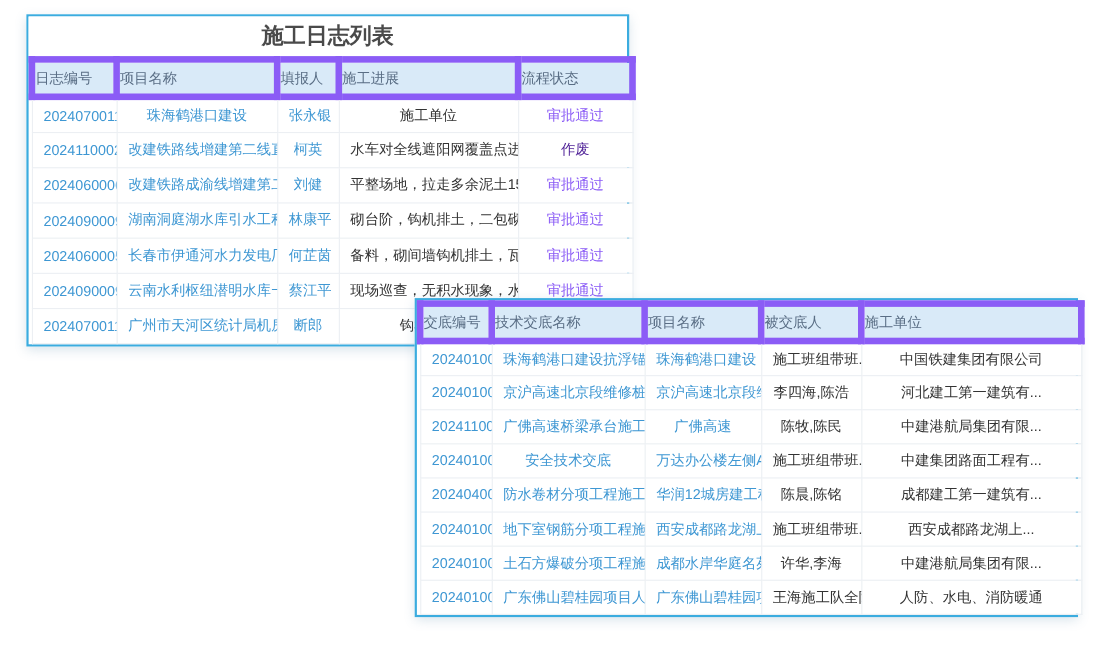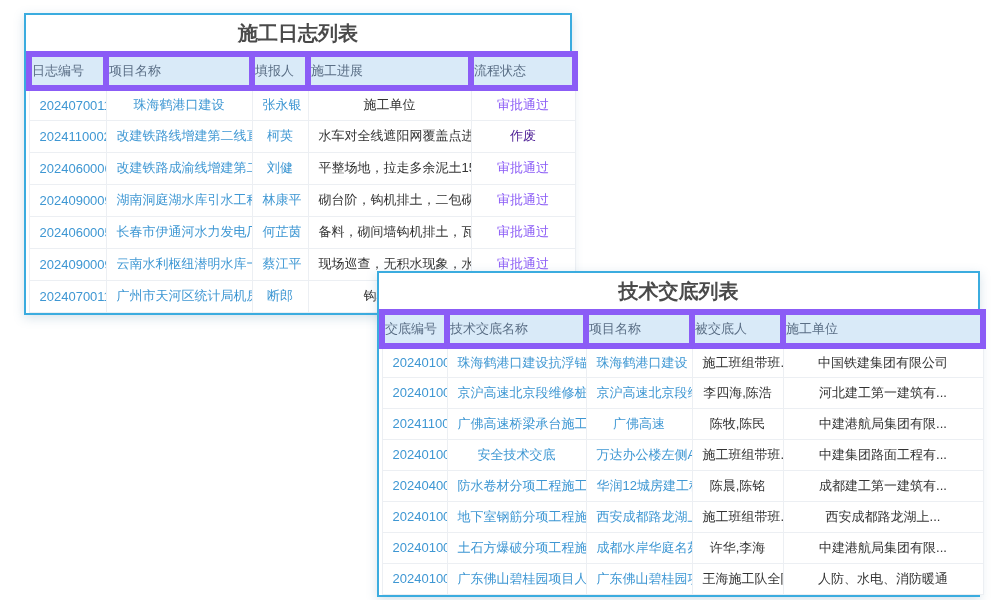--- a/index.html
+++ b/index.html
@@ -115,21 +115,20 @@
         <td class="link l">广州市天河区统计局机房...</td>
         <td class="link c">断郎</td>
         <td class="l">钩机排土</td>
         <td class="status-ok c"></td>
       </tr>
     </tbody>
   </table>
 </div>
 
 <div class="panel" id="disclosure-panel" style="left:377px; top:271px; width:603px;">
-  <div class="panel-title">技术交底列表</div>
   <table>
     <colgroup>
       <col style="width:65px">
         <col style="width:139px">
         <col style="width:106px">
         <col style="width:91px">
         <col style="width:200px">
     </colgroup>
     <thead>
       <tr>

